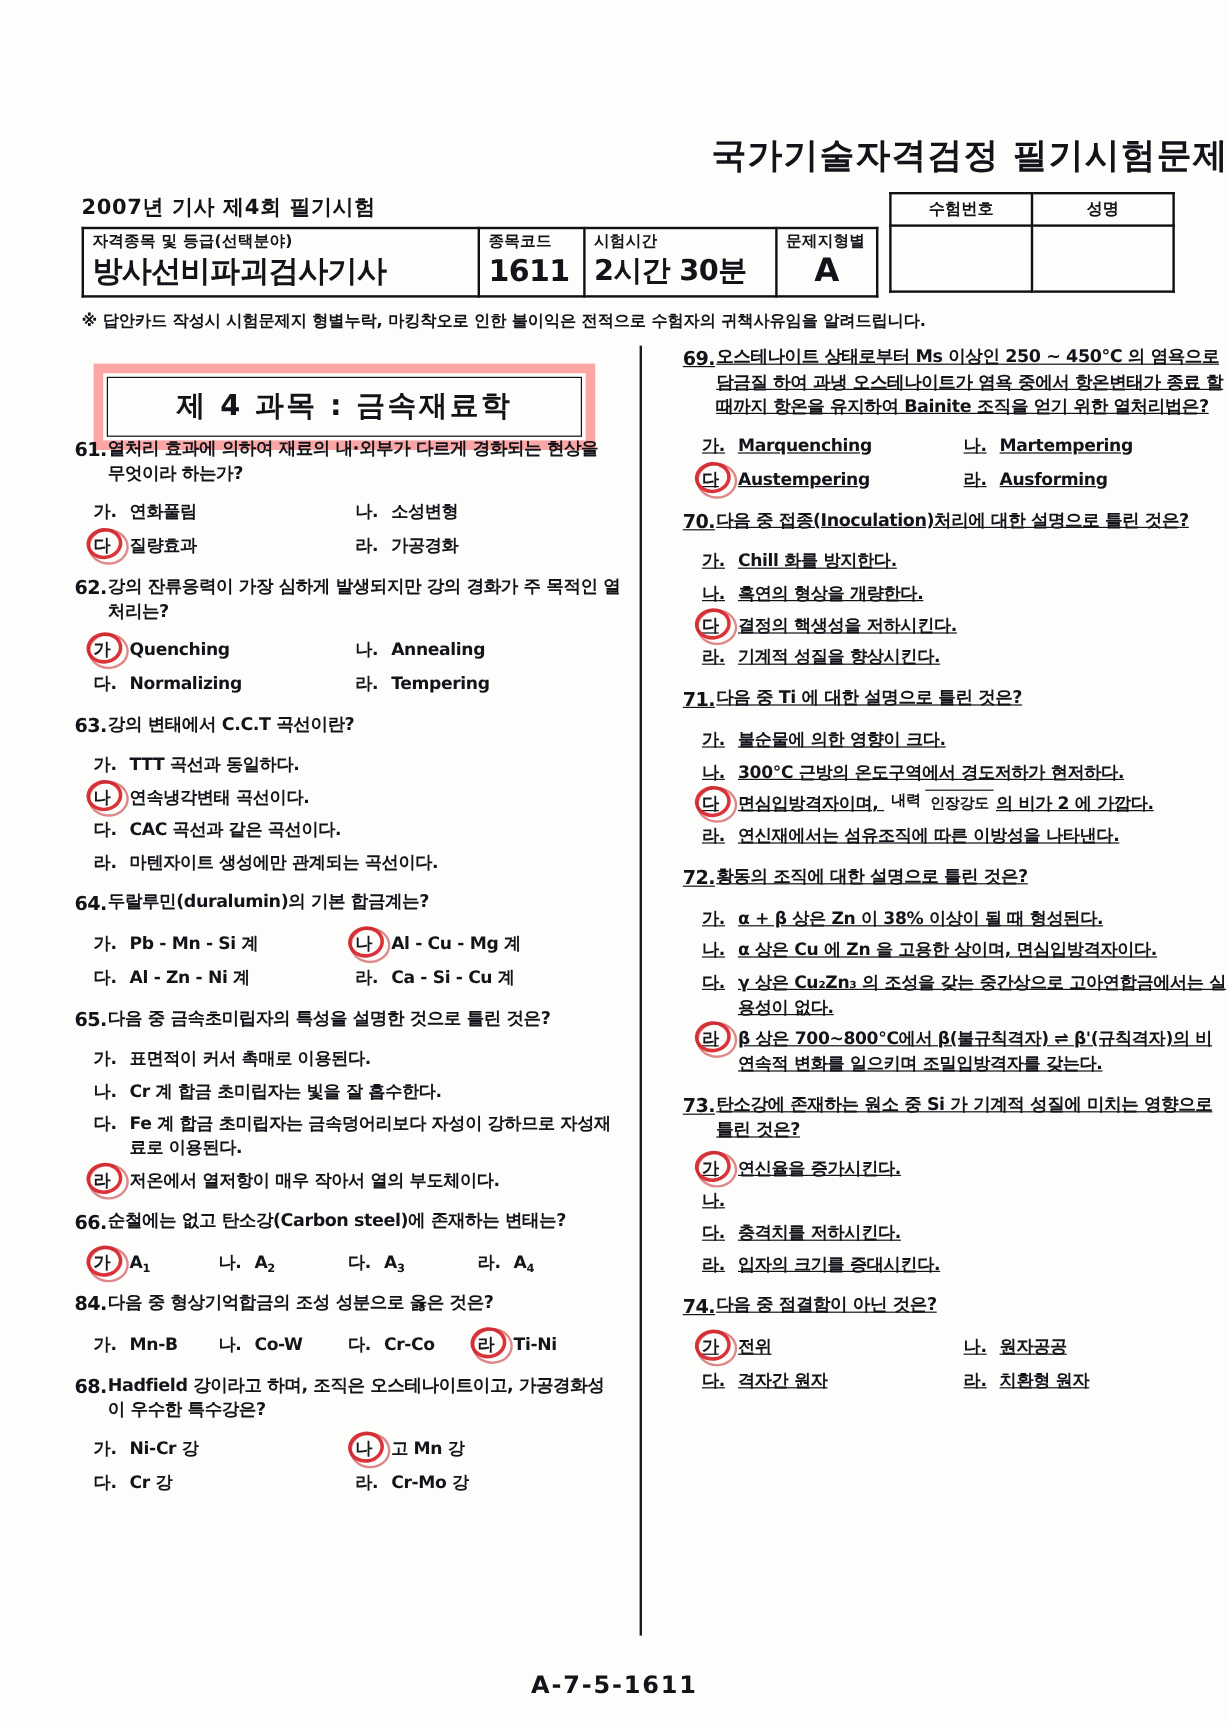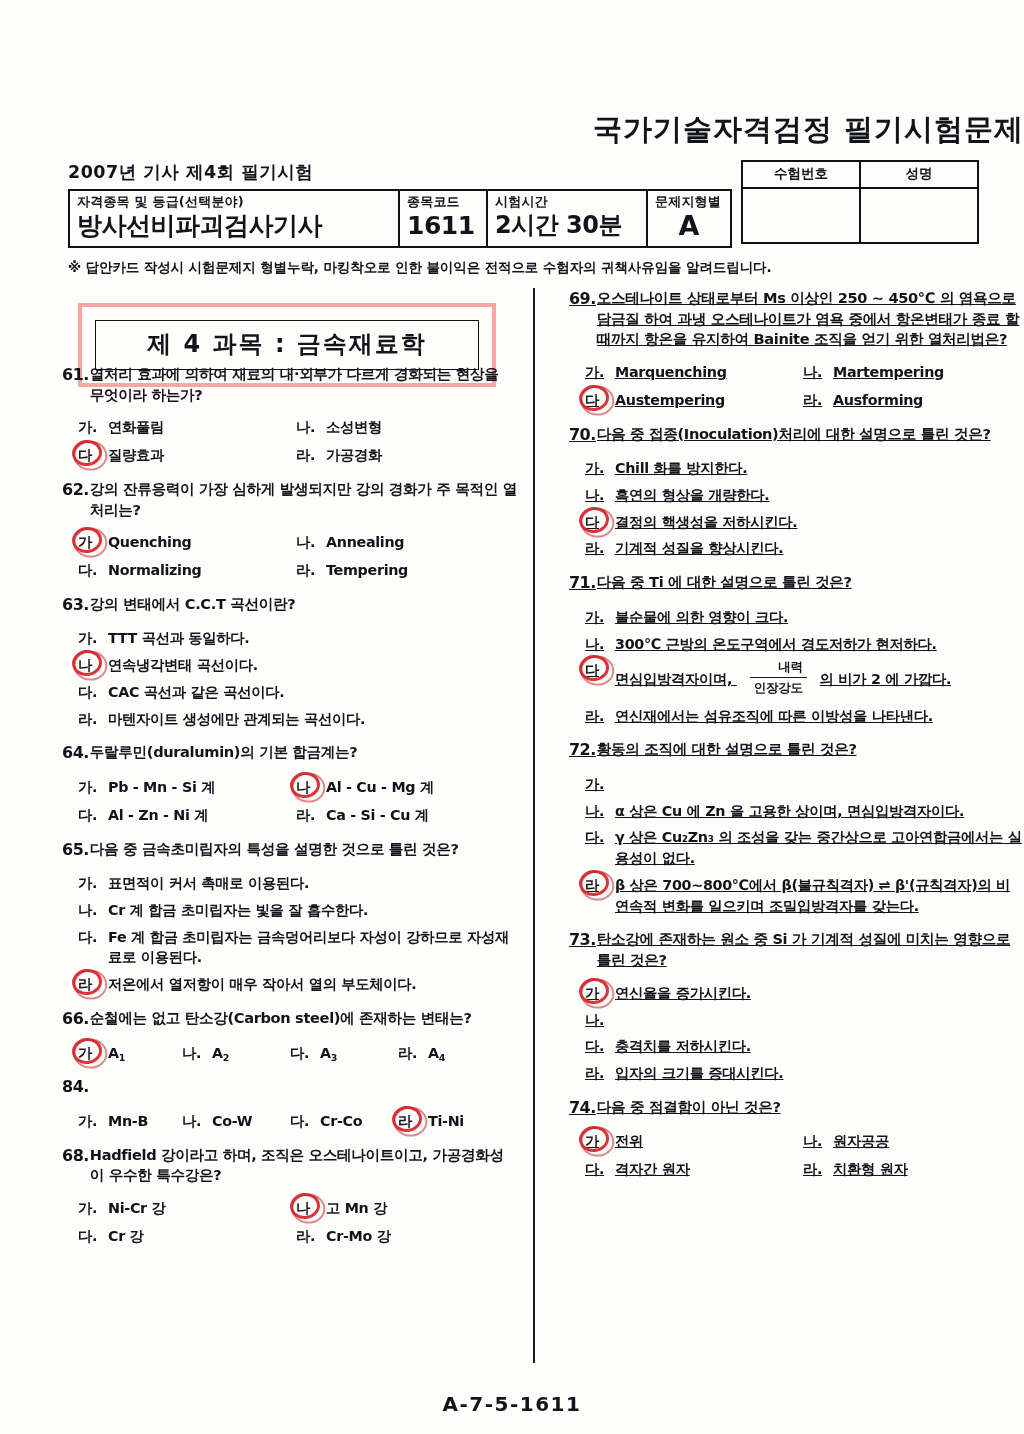--- a/index.html
+++ b/index.html
@@ -98,22 +98,22 @@
   .notice {
     margin: 11px 0 0 68px;
     font-size: 13.5px;
     font-weight: bold;
     letter-spacing: -0.1px;
   }
 
   
   .subject-wrap { margin: 26px 0 0 78px; width: 418px; }
   .subject-box {
-    border: 4px solid #fca5a5;
-    padding: 13px;
+    border: 8px solid #fca5a5;
+    padding: 3px;
   }
   .subject-inner {
     border: 1.5px solid #111;
     text-align: center;
     font-size: 24px;
     font-weight: bold;
     letter-spacing: 2px;
     padding: 7px 0 9px 0;
   }
 
@@ -211,24 +211,24 @@
     width: 30px; height: 26px;
     border: 2px solid #c0161d;
     border-radius: 50%;
     transform: rotate(9deg);
     opacity: .55;
   }
 
   
   .frac {
     display: inline-flex;
-    flex-direction: column;
+    flex-direction: row;
     vertical-align: middle;
     text-align: right;
-    margin: 0 13px;
+    margin: 0 2px;
     position: relative;
     top: -2px;
   }
   .frac .num { font-size: 12.5px; padding: 0 4px 1px 4px; }
   .frac .den { font-size: 12.5px; border-top: 1.6px solid #15171d; padding: 1px 4px 0 4px; }
 
   sub { font-size: 9.5px; vertical-align: baseline; position: relative; bottom: -3px; }
 
   
   .footer {
@@ -440,20 +440,21 @@
             </div>
             <div class="choice">
               <span class="lbl">라<span class="dot"></span></span>
               <span class="ctext">A<sub>4</sub></span>
             </div>
           </div>
         </div>
         <div class="q">
           <div class="q-stem">
             <span class="q-num">84.</span>
+            <span class="q-text">다음 중 형상기억합금의 조성 성분으로 옳은 것은?</span>
           </div>
           <div class="choices grid4">
             <div class="choice">
               <span class="lbl">가<span class="dot"></span></span>
               <span class="ctext">Mn-B</span>
             </div>
             <div class="choice">
               <span class="lbl">나<span class="dot"></span></span>
               <span class="ctext">Co-W</span>
             </div>
@@ -570,20 +571,21 @@
           </div>
         </div>
         <div class="q">
           <div class="q-stem">
             <span class="q-num">72.</span>
             <span class="q-text">황동의 조직에 대한 설명으로 틀린 것은?</span>
           </div>
           <div class="choices list">
             <div class="choice">
               <span class="lbl">가<span class="dot"></span></span>
+              <span class="ctext">α + β 상은 Zn 이 38% 이상이 될 때 형성된다.</span>
             </div>
             <div class="choice">
               <span class="lbl">나<span class="dot"></span></span>
               <span class="ctext">α 상은 Cu 에 Zn 을 고용한 상이며, 면심입방격자이다.</span>
             </div>
             <div class="choice">
               <span class="lbl">다<span class="dot"></span></span>
               <span class="ctext">γ 상은 Cu₂Zn₃ 의 조성을 갖는 중간상으로 고아연합금에서는 실용성이 없다.</span>
             </div>
             <div class="choice">

